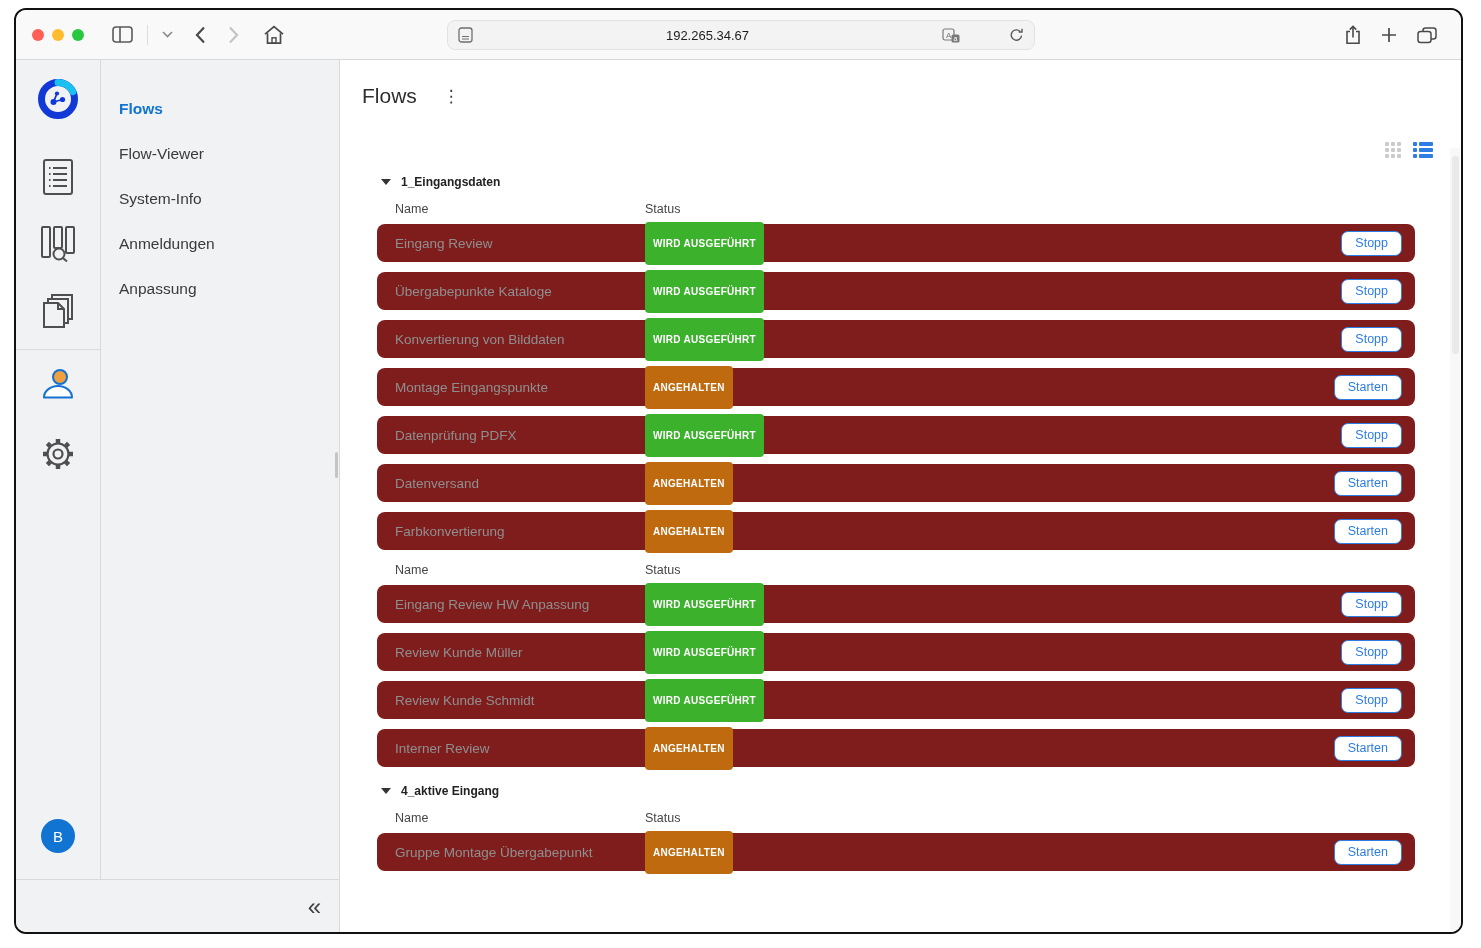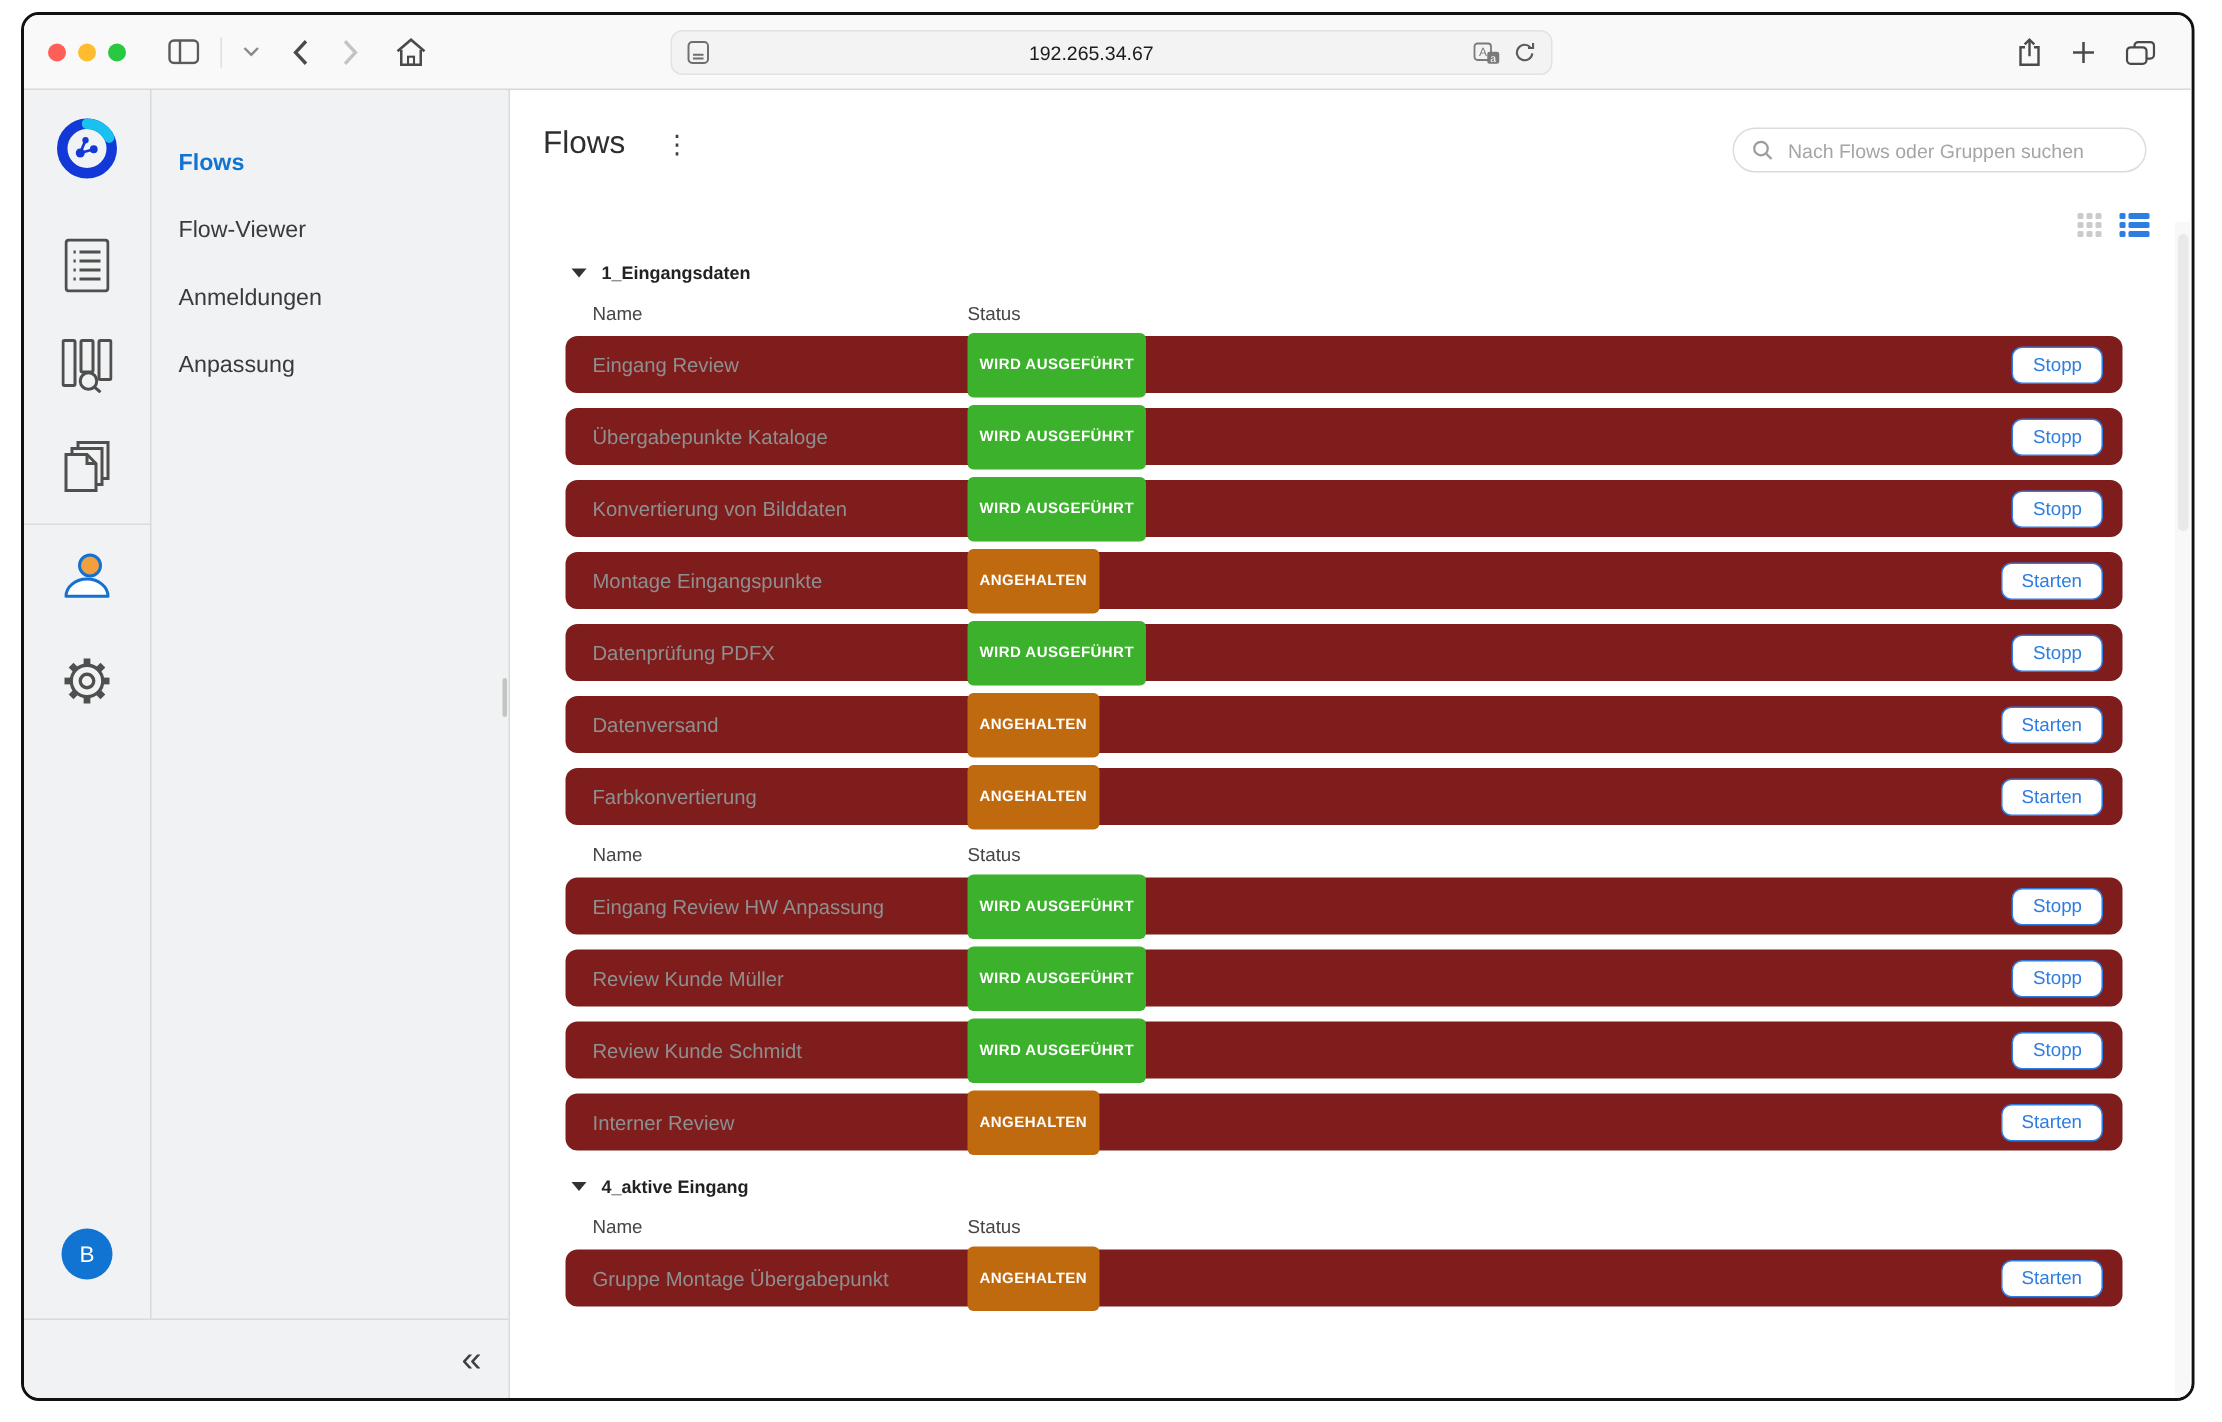--- a/index.html
+++ b/index.html
@@ -9,21 +9,21 @@
   
   .toolbar{height:50px;background:#f9f9f9;border-bottom:1px solid #d8d8d8;display:flex;
     align-items:center;padding:0 16px;position:relative;box-sizing:border-box;}
   .traffic{display:flex;gap:8px;margin-right:20px;}
   .traffic span{width:12px;height:12px;border-radius:50%;display:block;}
   .tbtn{display:flex;align-items:center;justify-content:center;background:none;border:none;
     padding:0;margin:0 8px;cursor:default;}
   .tb-divider{width:1px;height:20px;background:#ddd;margin:0 6px;}
   .urlbar{position:absolute;left:431px;top:10px;width:588px;height:30px;background:#f3f3f4;
     border:1px solid #e2e2e2;border-radius:8px;display:flex;align-items:center;padding:0 10px;
-    box-sizing:border-box;}
+    box-sizing:border-box;gap:40px;}
   .urlbar .url-text{flex:1;text-align:center;font-size:13px;color:#1d1d1f;}
   .tool-right{position:absolute;right:14px;top:0;height:50px;display:flex;align-items:center;}
   
   .app{display:flex;height:873px;}
   .side-wrap{width:324px;background:#f1f2f3;border-right:1px solid #d9d9d9;display:flex;
     flex-direction:column;box-sizing:border-box;flex:none;}
   .side-row{flex:1;display:flex;min-height:0;}
   .iconbar{width:85px;border-right:1px solid #d9d9d9;display:flex;flex-direction:column;
     align-items:center;box-sizing:border-box;}
   .iconbar .spacer{flex:1;}
@@ -224,44 +224,38 @@
                 <circle cx="18" cy="18" r="4.5" stroke-width="2.2"></circle>
             </g>
           </svg>
           <div class="spacer"></div>
           <div class="avatar" style="background: rgb(17, 115, 210);">B</div>
         </div>
 
         <div class="nav">
           <div class="nav-item active">Flows</div>
           <div class="nav-item">Flow-Viewer</div>
+          <div class="nav-item">System-Info</div>
           <div class="nav-item">Anmeldungen</div>
           <div class="nav-item">Anpassung</div>
           <div class="nav-thumb"></div>
         </div>
       </div>
 
       <div class="collapse-bar">
         <span>«</span>
       </div>
     </div>
 
     <div class="main">
       <div class="page-head">
         <span class="page-title">Flows</span>
         <button class="kebab">⋮</button>
       </div>
 
-      <div class="searchbox">
-        <svg width="14" height="14" viewBox="0 0 14 14">
-            <circle cx="6" cy="6" r="4.5" fill="none" stroke="#9c9c9c" stroke-width="1.5"></circle>
-            <line x1="9.5" y1="9.5" x2="13" y2="13" stroke="#9c9c9c" stroke-width="1.5"></line>
-          </svg>
-        <input placeholder="Nach Flows oder Gruppen suchen" style="">
-      </div>
 
       <div class="view-toggles">
         <span class="grid-ico">
             <span></span>
             <span></span>
             <span></span>
             <span></span>
             <span></span>
             <span></span>
             <span></span>

